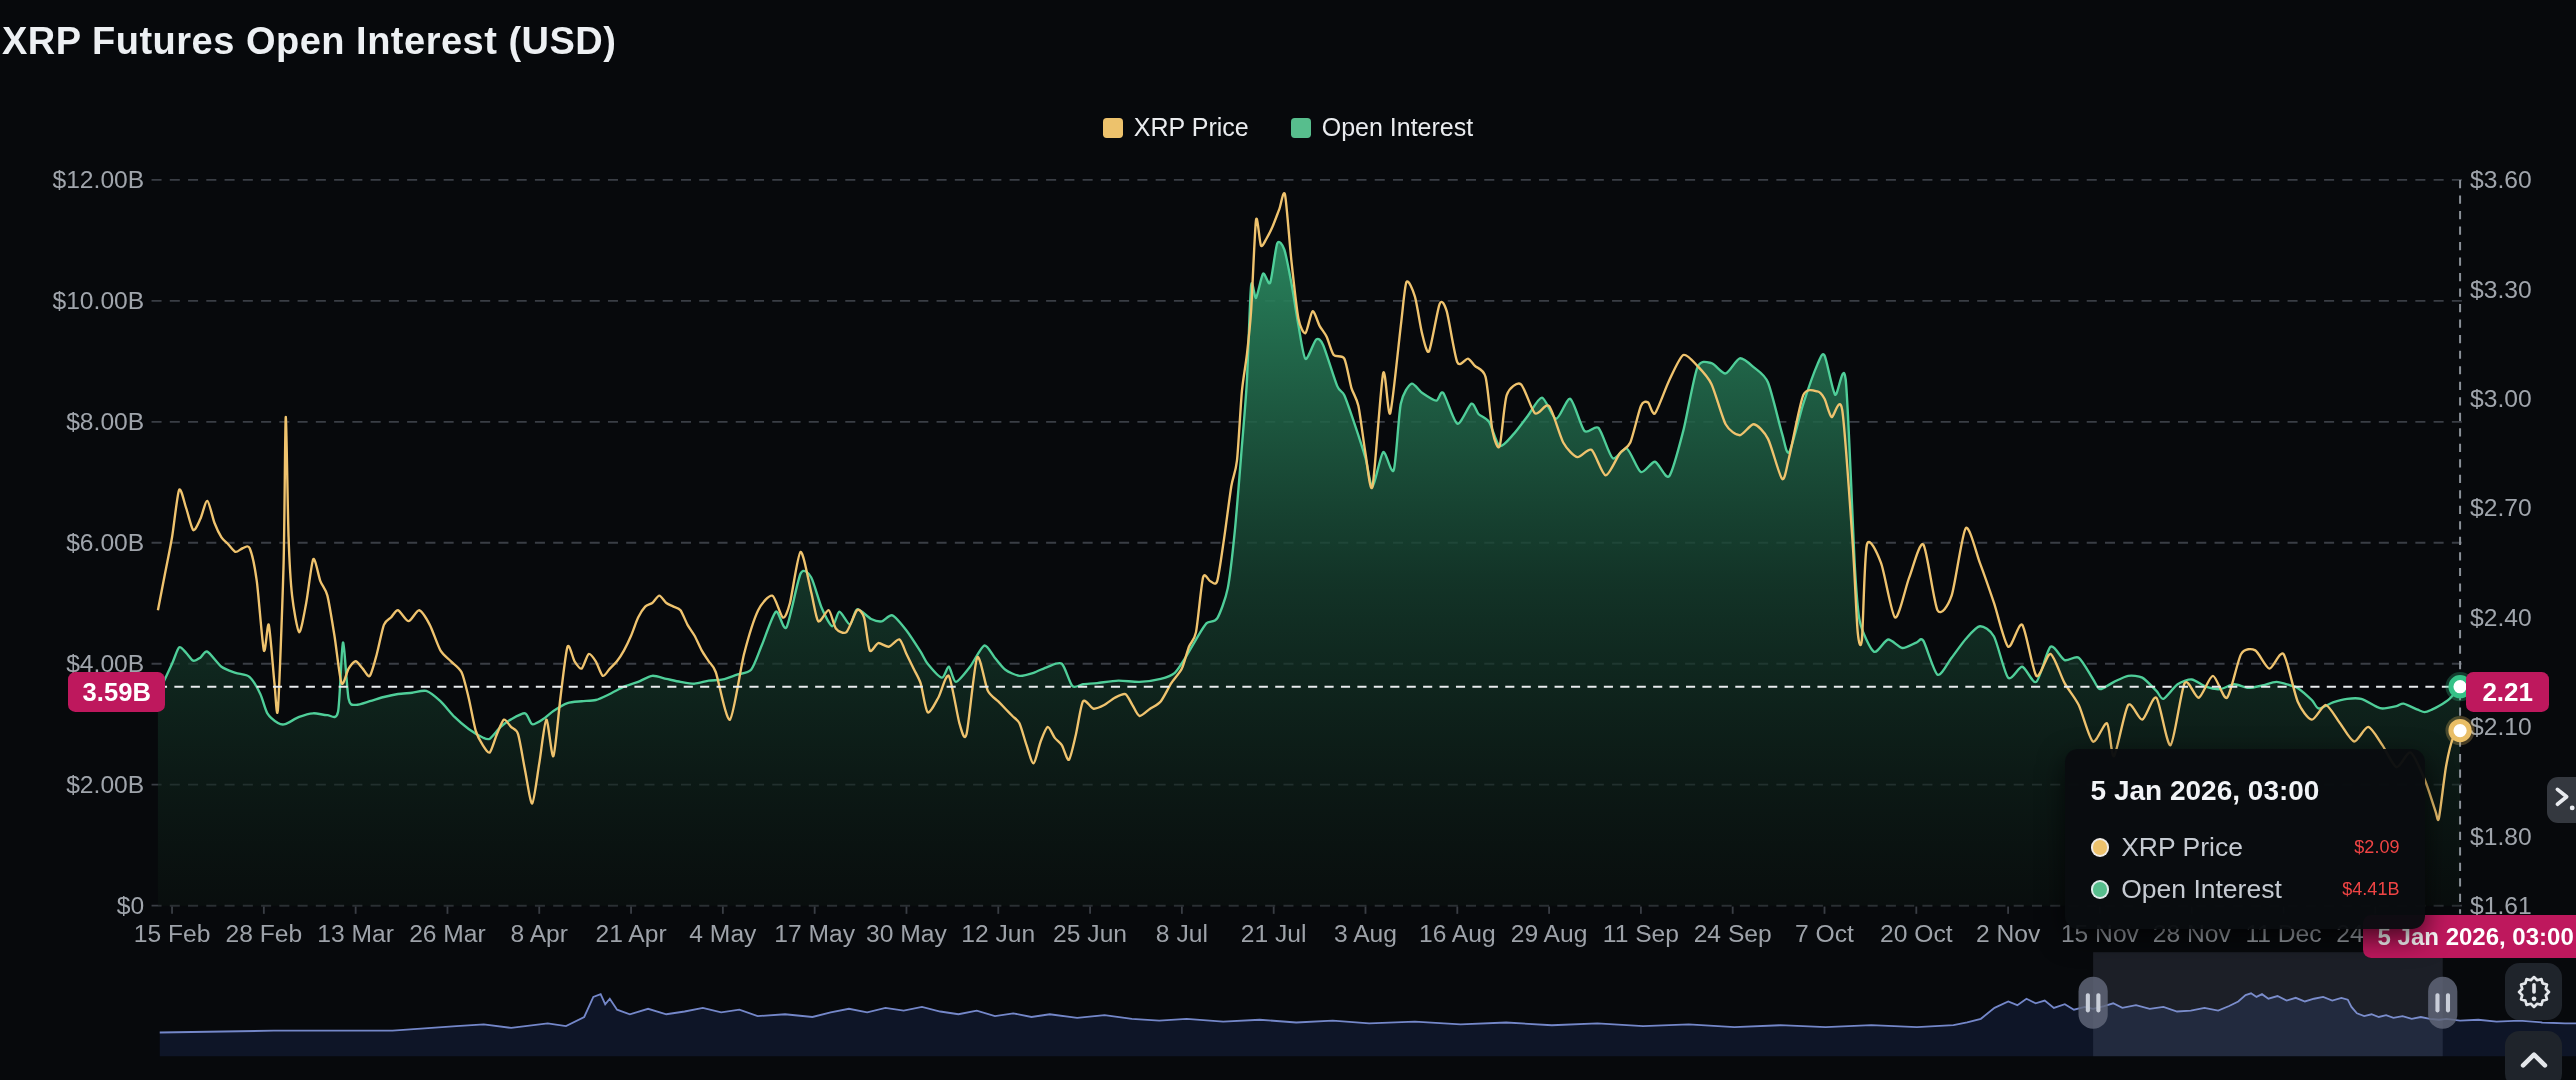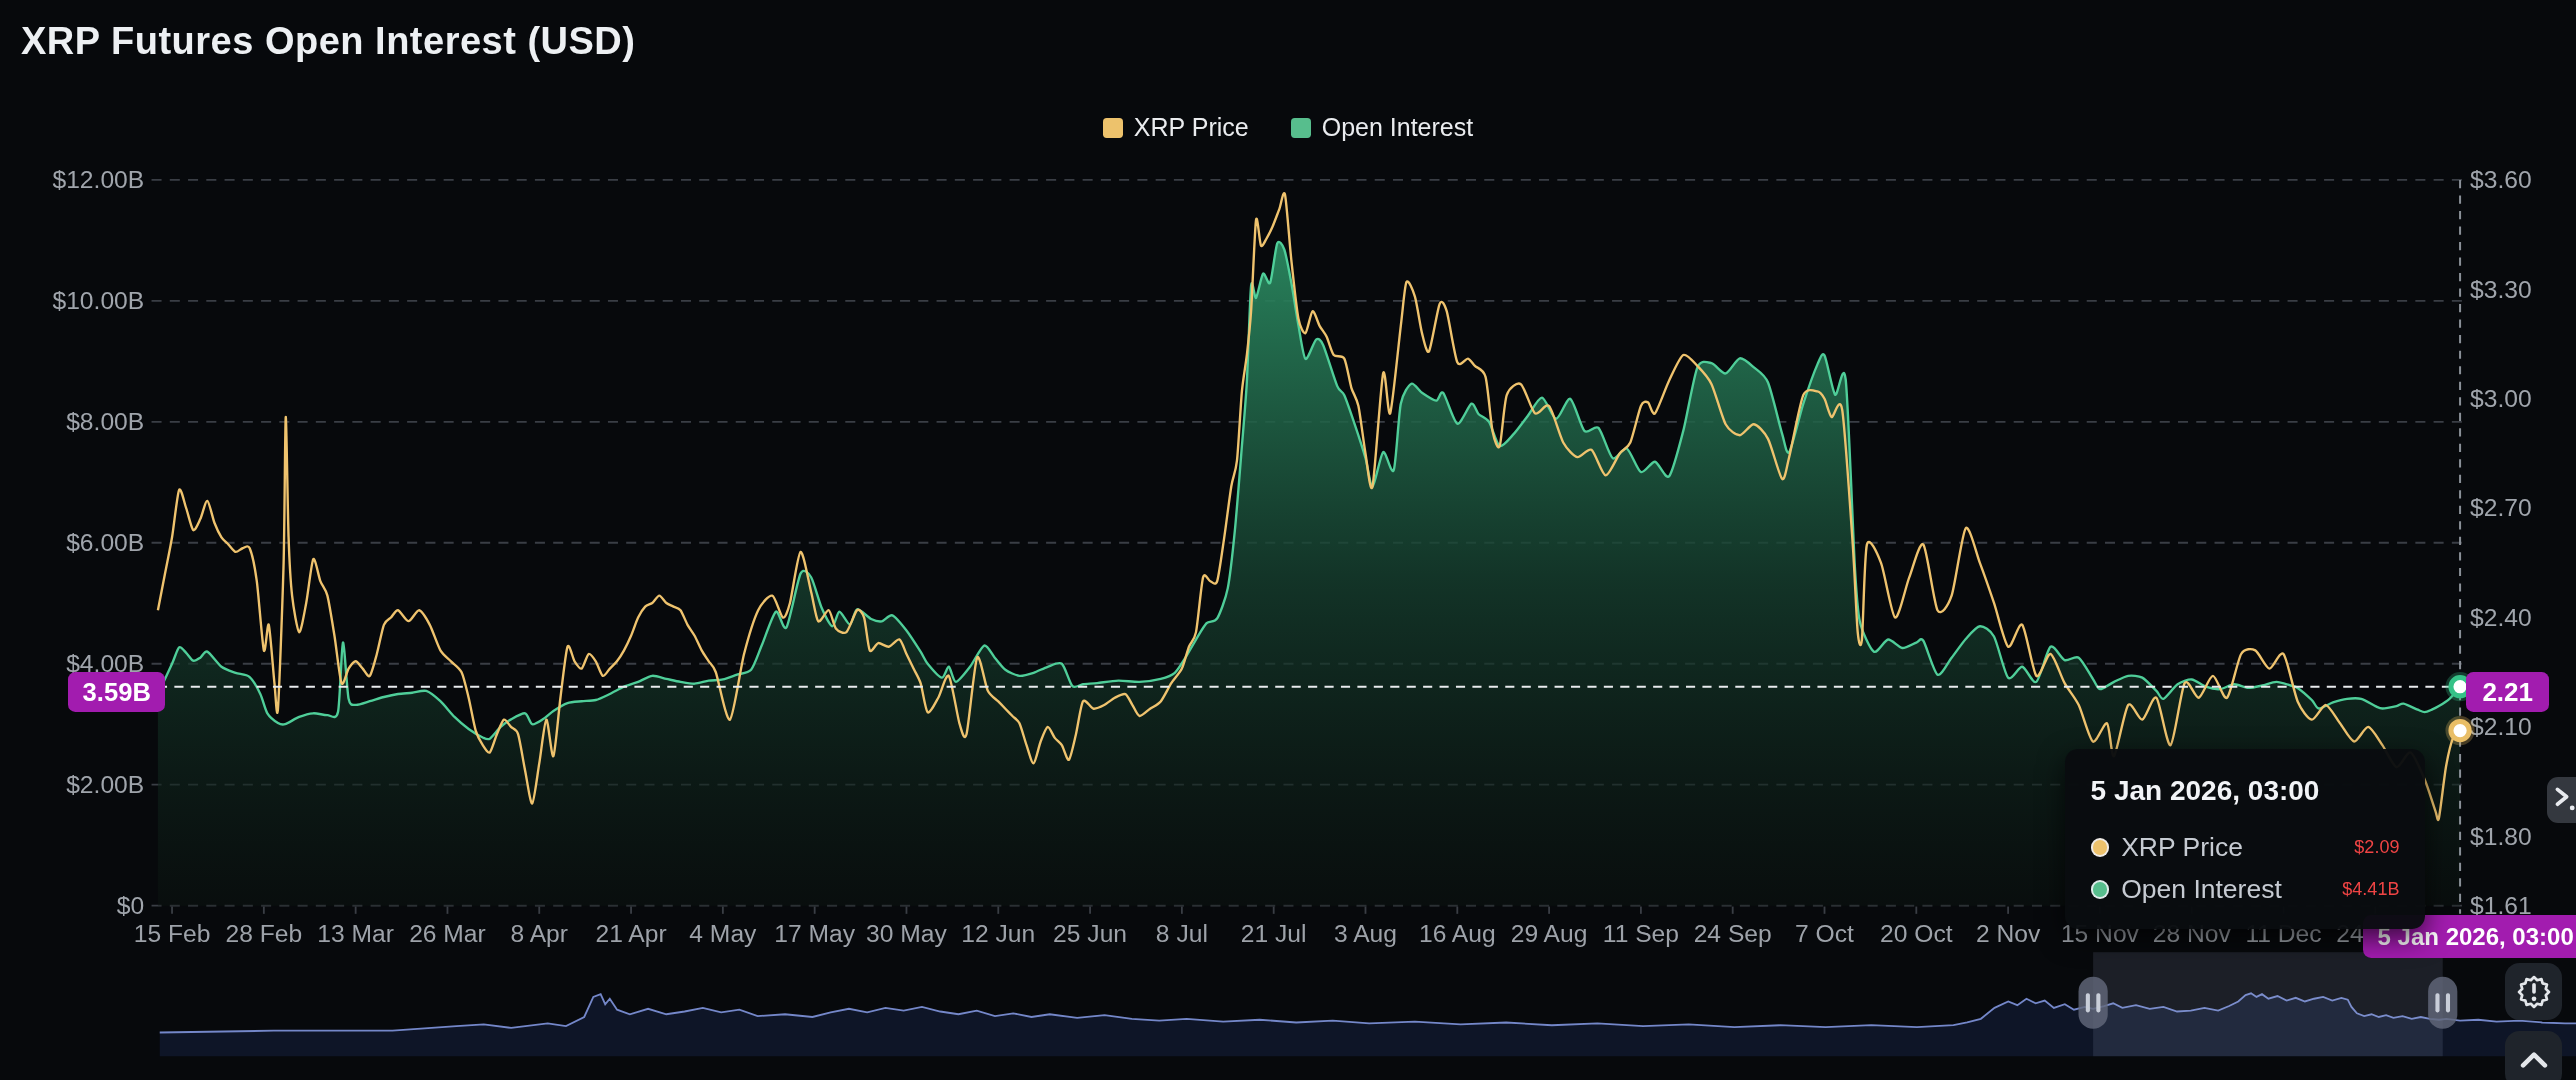--- a/index.html
+++ b/index.html
@@ -3,37 +3,37 @@
 <meta charset="utf-8">
 <style>
   html,body{margin:0;padding:0}
   body{
     width:2576px;height:1081px;position:relative;overflow:hidden;
     background:#07090C;
     font-family:"Liberation Sans","DejaVu Sans",sans-serif;
     -webkit-font-smoothing:antialiased;
   }
   .page-title{
-    position:absolute;left:21px;top:20px;
+    position:absolute;left:2px;top:20px;
     font-size:38px;font-weight:700;color:#EDF0F3;letter-spacing:0.5px;
   }
   .legend{
     position:absolute;left:0;right:0;top:113px;
     display:flex;justify-content:center;align-items:center;gap:42px;
   }
   .legend-item{display:flex;align-items:center;gap:11px;cursor:pointer}
   .legend-swatch{width:20px;height:20px;border-radius:3.7px}
   .legend-label{font-size:25px;color:#EAECEF}
   svg#chart{position:absolute;left:0;top:0}
   .grid{stroke:#3A3E45;stroke-width:2;stroke-dasharray:11 9;fill:none}
   .tickmark{stroke:#3A3E45;stroke-width:2}
   text.axis{fill:#A0A5AC;font-size:27px}
   text.xaxis{fill:#9DA2A9;font-size:27px}
   .badge{
-    position:absolute;background:#a21caf;color:#FFF;font-weight:700;
+    position:absolute;background:#be185d;color:#FFF;font-weight:700;
     border-radius:7.3px;display:flex;align-items:center;justify-content:center;
     white-space:nowrap;
   }
   .badge.left-val{left:68px;top:672px;height:40px;padding:0 14.6px;font-size:25.6px}
   .badge.right-val{left:2466px;top:672px;height:40px;padding:0 16.4px;font-size:26px}
   .badge.date-val{left:2363px;top:915px;height:43px;padding:0 14.6px;font-size:24px;border-radius:8.2px}
   .tooltip{
     position:absolute;left:2065px;top:749px;width:360px;box-sizing:border-box;
     background:rgba(9,12,15,0.97);border-radius:12.8px;padding:25.6px 25.6px 24px 25.6px;
     box-shadow:0 9px 27px rgba(0,0,0,.65);

